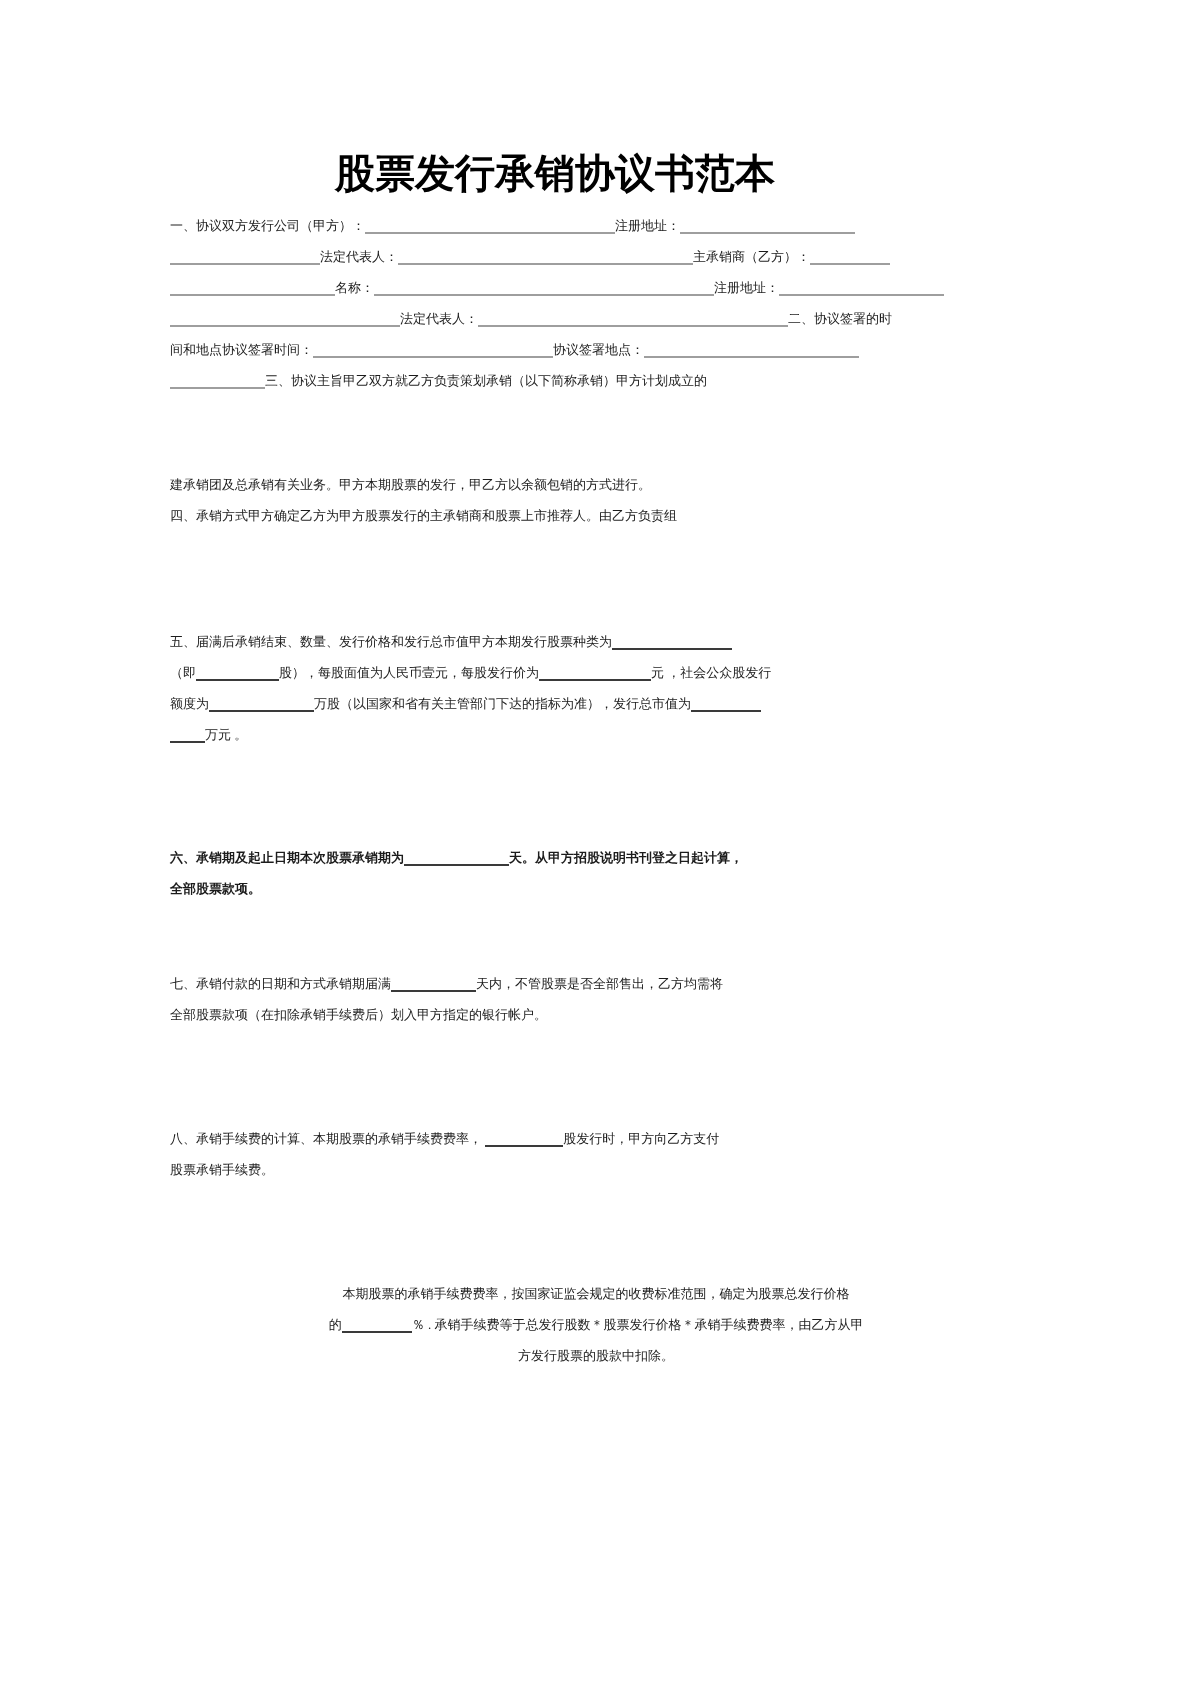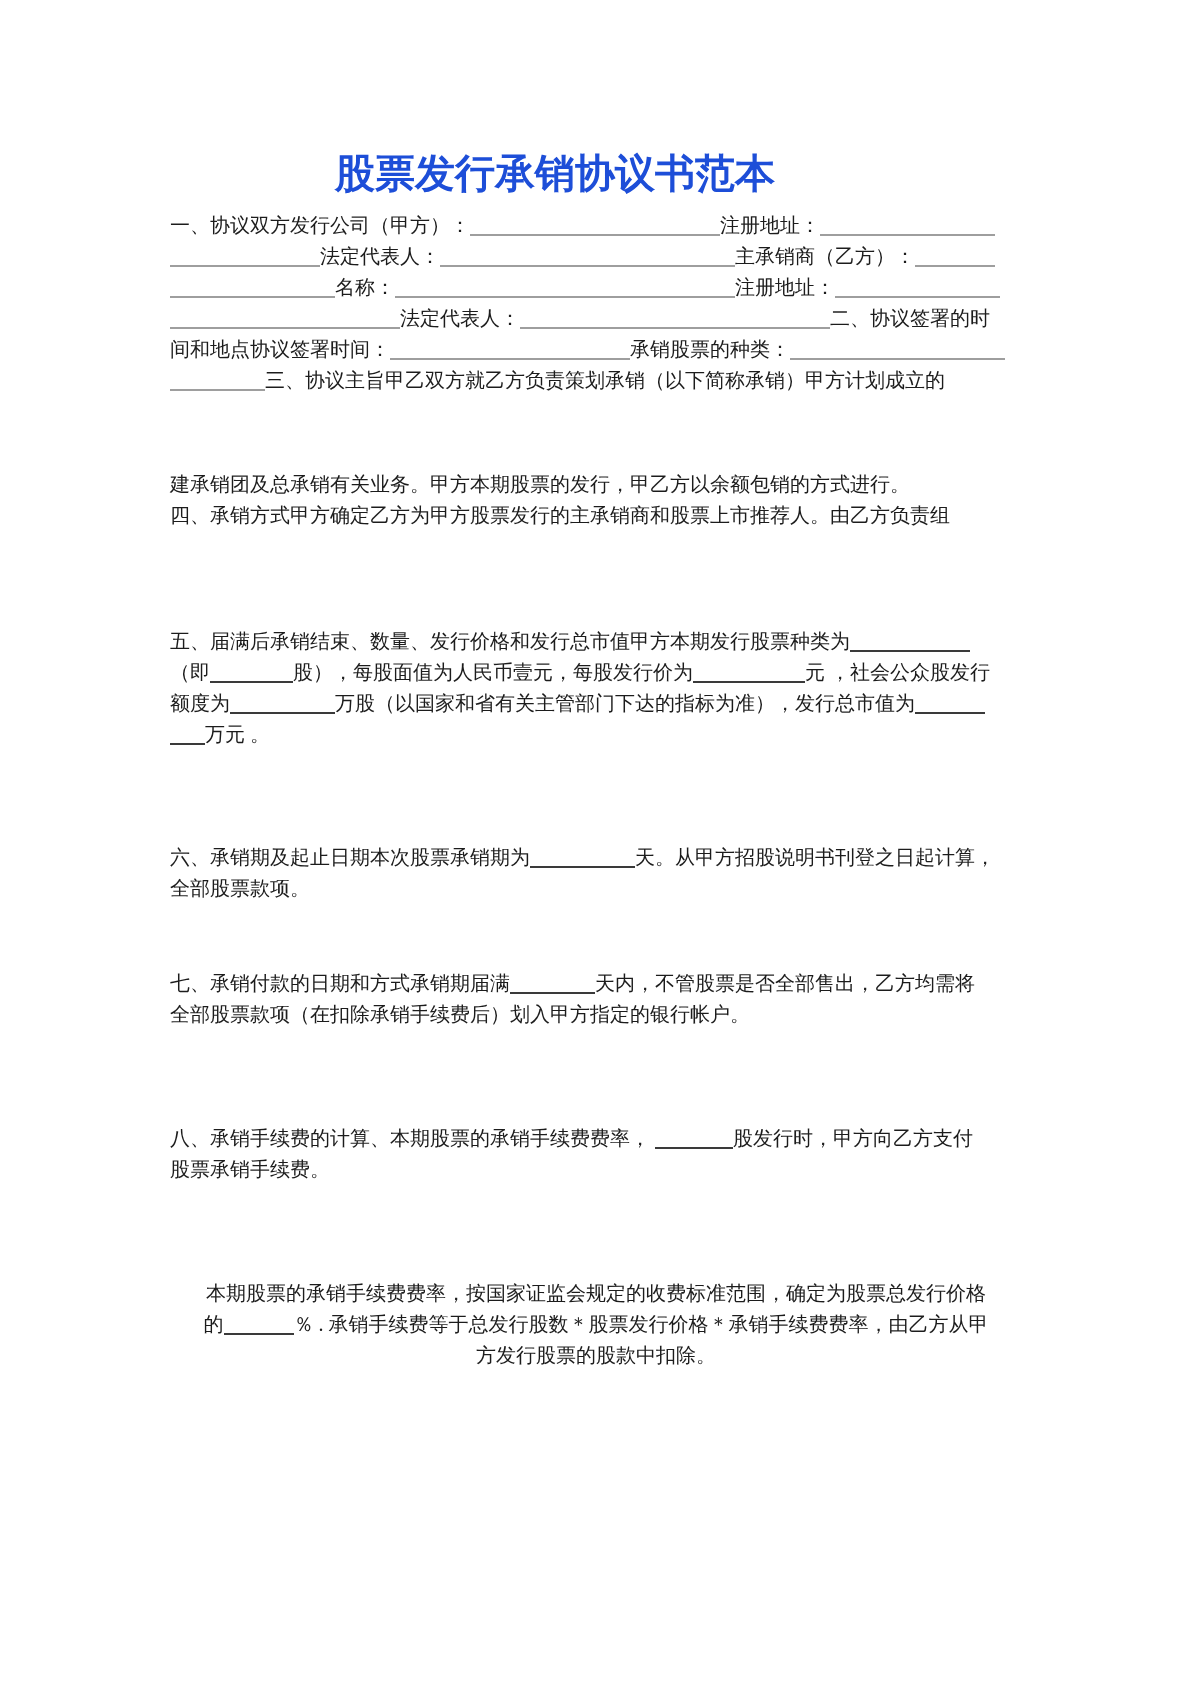--- a/index.html
+++ b/index.html
@@ -17,60 +17,60 @@
     left:170px;
     top:148px;
     width:852px;
   }
   .doc-title{
     font-size:40px;
     line-height:52px;
     font-weight:bold;
     text-align:center;
     letter-spacing:0px;
-    color:#1d4ed8;
+    color:#000000;
     width:770px; 
   }
-  .para{font-size:20px;}
+  .para{font-size:13px;}
   .line{
     height:31px;
     line-height:31px;
     white-space:nowrap;
   }
   .txt{vertical-align:baseline;}
   .blank{
     display:inline-block;
     height:3px;
     border-bottom:2px solid #3a3a3a;
     position:relative;
     top:4px;
   }
   .blank.light{border-bottom-color:#9e9e9e;}
   
   .p-parties{margin-top:10px;}
   .p-method{margin-top:73px;}
   .p-stock{margin-top:95px;}
-  .p-period{margin-top:92px;}
+  .p-period{margin-top:92px;font-weight:bold;}
   .p-payment{margin-top:64px;}
   .p-commission{margin-top:93px;}
   .p-rate{margin-top:93px;text-align:center;}
 </style>
 </head>
 <body>
 
 <div class="page">
   <div class="content">
     <div class="doc-title">股票发行承销协议书范本</div>
     <div>
         <div class="para p-parties">
           <div class="line"><span class="txt">一、协议双方发行公司（甲方）：</span><span class="blank light" style="width: 250px;"></span><span class="txt">注册地址：</span><span class="blank light" style="width: 175px;"></span></div>
           <div class="line"><span class="blank light" style="width: 150px;"></span><span class="txt">法定代表人：</span><span class="blank light" style="width: 295px;"></span><span class="txt">主承销商（乙方）：</span><span class="blank light" style="width: 80px;"></span></div>
           <div class="line"><span class="blank light" style="width: 165px;"></span><span class="txt">名称：</span><span class="blank light" style="width: 340px;"></span><span class="txt">注册地址：</span><span class="blank light" style="width: 165px;"></span></div>
           <div class="line"><span class="blank light" style="width: 230px;"></span><span class="txt">法定代表人：</span><span class="blank light" style="width: 310px;"></span><span class="txt">二、协议签署的时</span></div>
-          <div class="line"><span class="txt">间和地点协议签署时间：</span><span class="blank light" style="width: 240px;"></span><span class="txt">承销股票的种类：</span><span class="blank light" style="width: 215px;"></span></div>
+          <div class="line"><span class="txt">间和地点协议签署时间：</span><span class="blank light" style="width: 240px;"></span><span class="txt">协议签署地点：</span><span class="blank light" style="width: 215px;"></span></div>
           <div class="line"><span class="blank light" style="width: 95px;"></span><span class="txt">三、协议主旨甲乙双方就乙方负责策划承销（以下简称承销）甲方计划成立的</span></div>
         </div>
         <div class="para p-method">
           <div class="line"><span class="txt">建承销团及总承销有关业务。甲方本期股票的发行，甲乙方以余额包销的方式进行。</span></div>
           <div class="line"><span class="txt">四、承销方式甲方确定乙方为甲方股票发行的主承销商和股票上市推荐人。由乙方负责组</span></div>
         </div>
         <div class="para p-stock">
           <div class="line"><span class="txt">五、届满后承销结束、数量、发行价格和发行总市值甲方本期发行股票种类为</span><span class="blank dark" style="width: 120px;"></span></div>
           <div class="line"><span class="txt">（即</span><span class="blank dark" style="width: 83px;"></span><span class="txt">股），每股面值为人民币壹元，每股发行价为</span><span class="blank dark" style="width: 112px;"></span><span class="txt">元 ，社会公众股发行</span></div>
           <div class="line"><span class="txt">额度为</span><span class="blank dark" style="width: 105px;"></span><span class="txt">万股（以国家和省有关主管部门下达的指标为准），发行总市值为</span><span class="blank dark" style="width: 70px;"></span></div>

